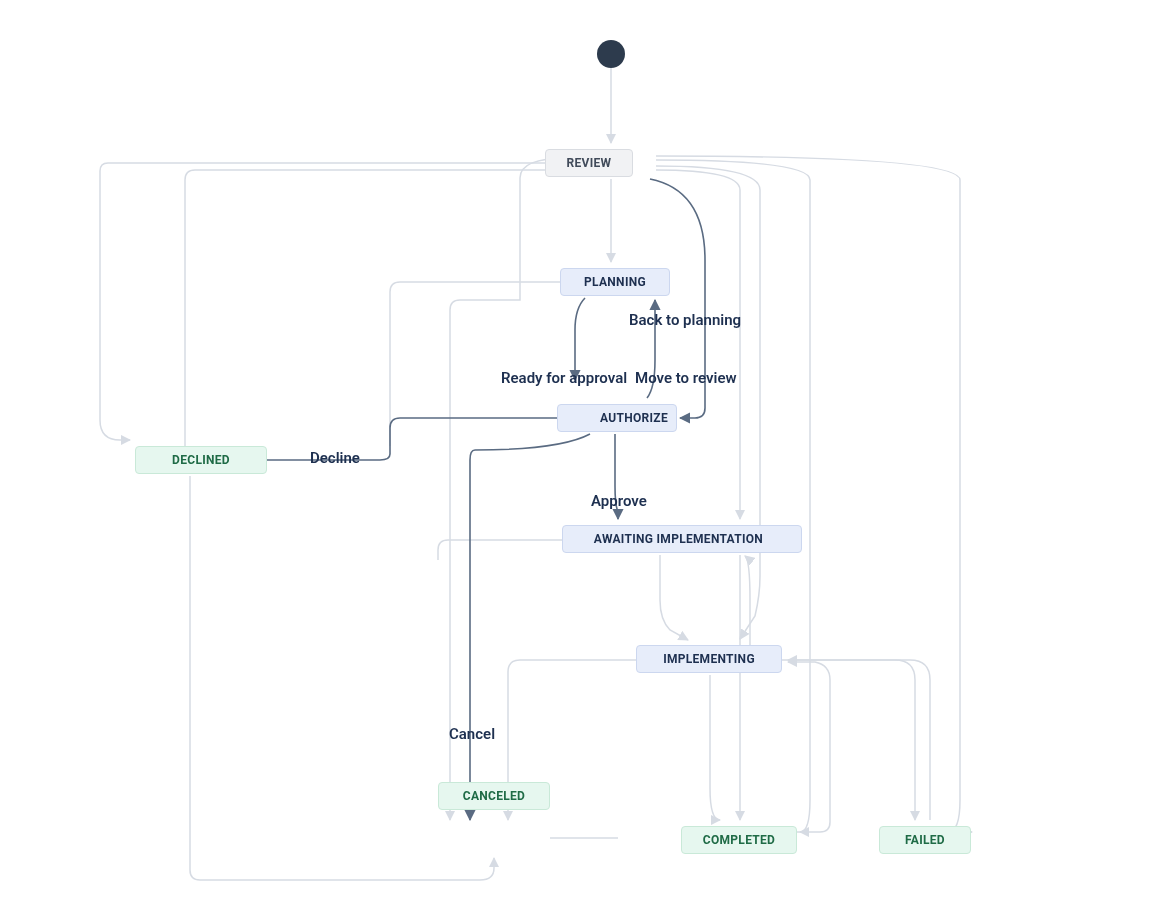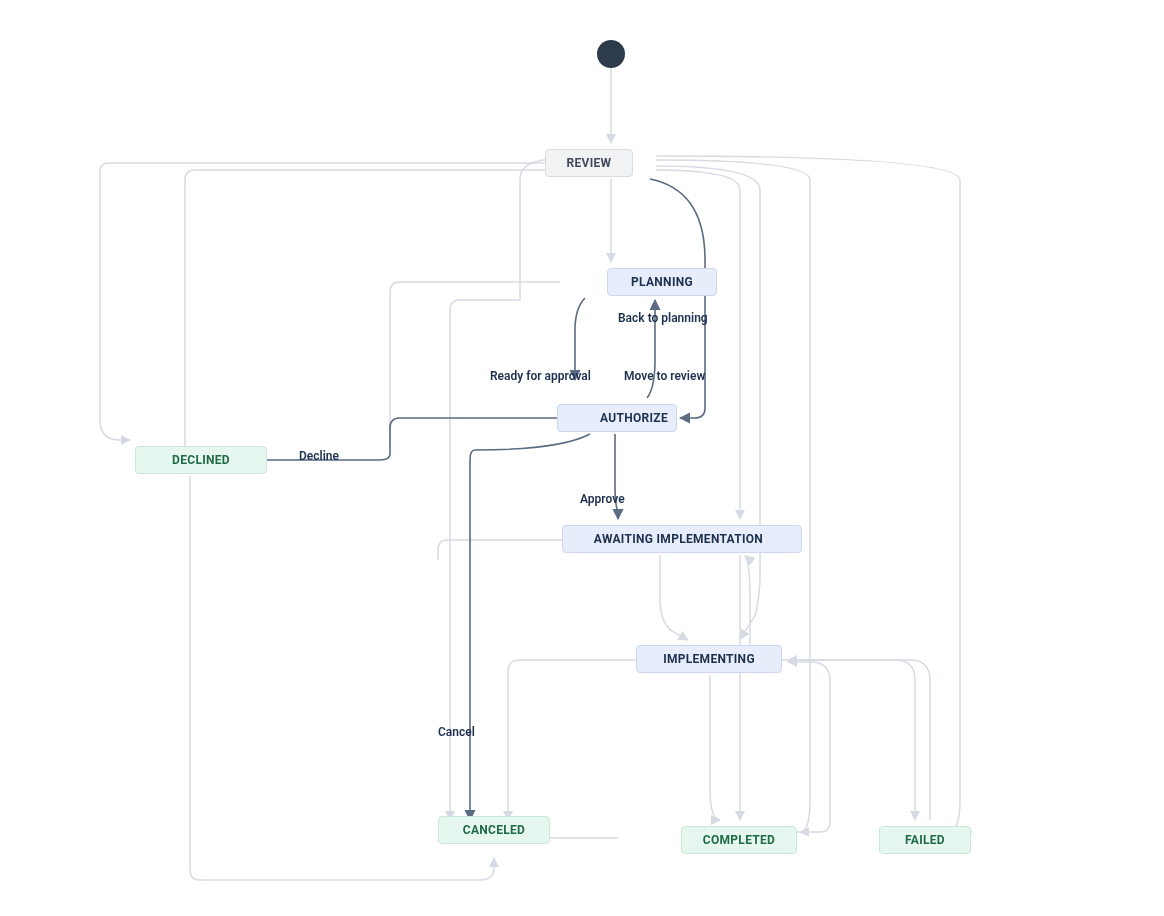--- a/index.html
+++ b/index.html
@@ -2,21 +2,21 @@
 <html><head>
 <meta charset="utf-8">
 <style>
   html,body{margin:0;padding:0;background:#fff;font-family:-apple-system,BlinkMacSystemFont,"Segoe UI",Roboto,Helvetica,Arial,sans-serif;}
   .canvas{position:relative;width:1164px;height:916px;}
   .node{position:absolute;border-radius:4px;font-weight:700;font-size:12px;text-align:center;letter-spacing:.3px;box-sizing:border-box;display:flex;align-items:center;justify-content:center;padding:6px 14px;}
   .node.neutral{background:#f1f2f4;border:1px solid #d9dce1;color:#414b5a;}
   .node.blue{background:#e7edfa;border:1px solid #ccd7ef;color:#1e3050;}
   .node.green{background:#e6f7ef;border:1px solid #c9e9d8;color:#1f6b46;}
   .start-circle{position:absolute;width:28px;height:28px;border-radius:50%;background:#2d3b4d;}
-  .label{position:absolute;font-size:12px;font-weight:600;color:#1e3050;white-space:nowrap;}
+  .label{position:absolute;font-size:15px;font-weight:600;color:#1e3050;white-space:nowrap;margin-left:11px;}
 </style>
 </head>
 <body>
 <div class="canvas">
 
 <svg width="1164" height="916" style="position:absolute;left:0;top:0;">
   <defs>
     <marker id="arrL" viewBox="0 0 10 10" refX="9" refY="5" markerWidth="7" markerHeight="7" orient="auto-start-reverse">
       <path d="M0 0 L10 5 L0 10 z" fill="#d6dbe3"></path>
     </marker>
@@ -83,36 +83,36 @@
 
     <path d="M590 434 Q560 450 475 450 Q470 450 470 460 V820" marker-end="url(#arrD)"></path>
   </g>
 </svg>
 
 <div class="start-circle" style="left:597px;top:40px;"></div>
 
 <div class="node neutral" style="left:545px;top:149px;width:88px;">
       <span>REVIEW</span>
     </div>
-<div class="node blue" style="left:560px;top:268px;width:110px;margin-left:47px;">
+<div class="node blue" style="left:560px;top:268px;width:110px;">
       <span>PLANNING</span>
     </div>
 <div class="node blue" style="left:557px;top:404px;width:120px;padding-left:48px;">
       <span>AUTHORIZE</span>
     </div>
 <div class="node blue" style="left:562px;top:525px;width:240px;padding-left:7px;">
       <span>AWAITING IMPLEMENTATION</span>
     </div>
 <div class="node blue" style="left:636px;top:645px;width:146px;">
       <span>IMPLEMENTING</span>
     </div>
 <div class="node green" style="left:135px;top:446px;width:132px;">
       <span>DECLINED</span>
     </div>
-<div class="node green" style="left:438px;top:816px;width:112px;">
+<div class="node green" style="left:438px;top:782px;width:112px;">
       <span>CANCELED</span>
     </div>
 <div class="node green" style="left:681px;top:826px;width:116px;">
       <span>COMPLETED</span>
     </div>
 <div class="node green" style="left:879px;top:826px;width:92px;">
       <span>FAILED</span>
     </div>
 
 <div class="label" style="left:618px;top:311px;">Back to planning</div>

